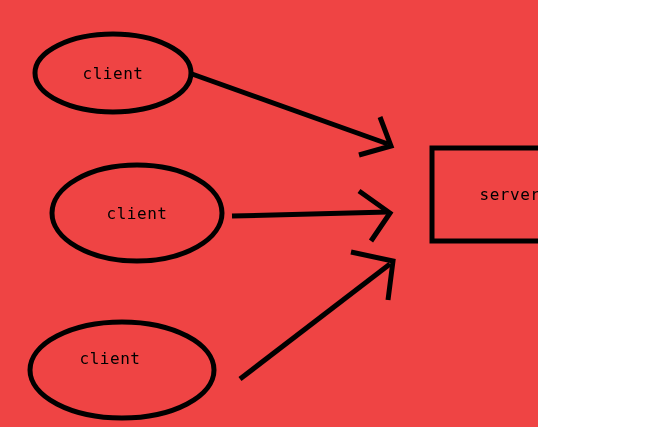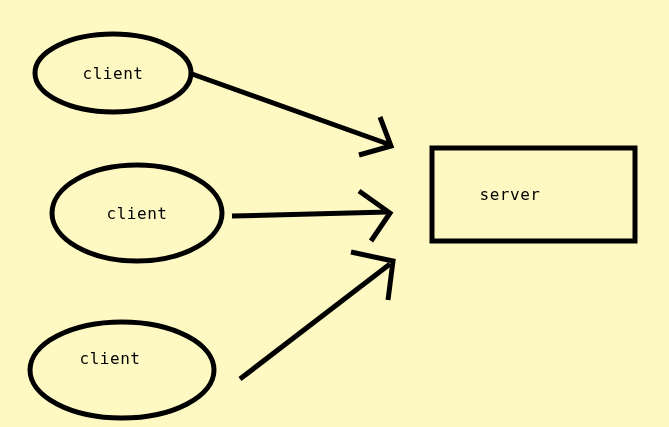--- a/index.html
+++ b/index.html
@@ -6,23 +6,23 @@
   html, body {
     margin: 0;
     padding: 0;
     background: #ffffff;
   }
   body {
     font-family: "DejaVu Sans Mono", monospace;
   }
   #canvas {
     position: relative;
-    width: 669px;
+    width: 538px;
     height: 427px;
-    background: #fef9c3;
+    background: #ef4444;
     overflow: hidden;
   }
   #diagram-svg {
     position: absolute;
     left: 0;
     top: 0;
     width: 669px;
     height: 427px;
   }
   .node-label {

